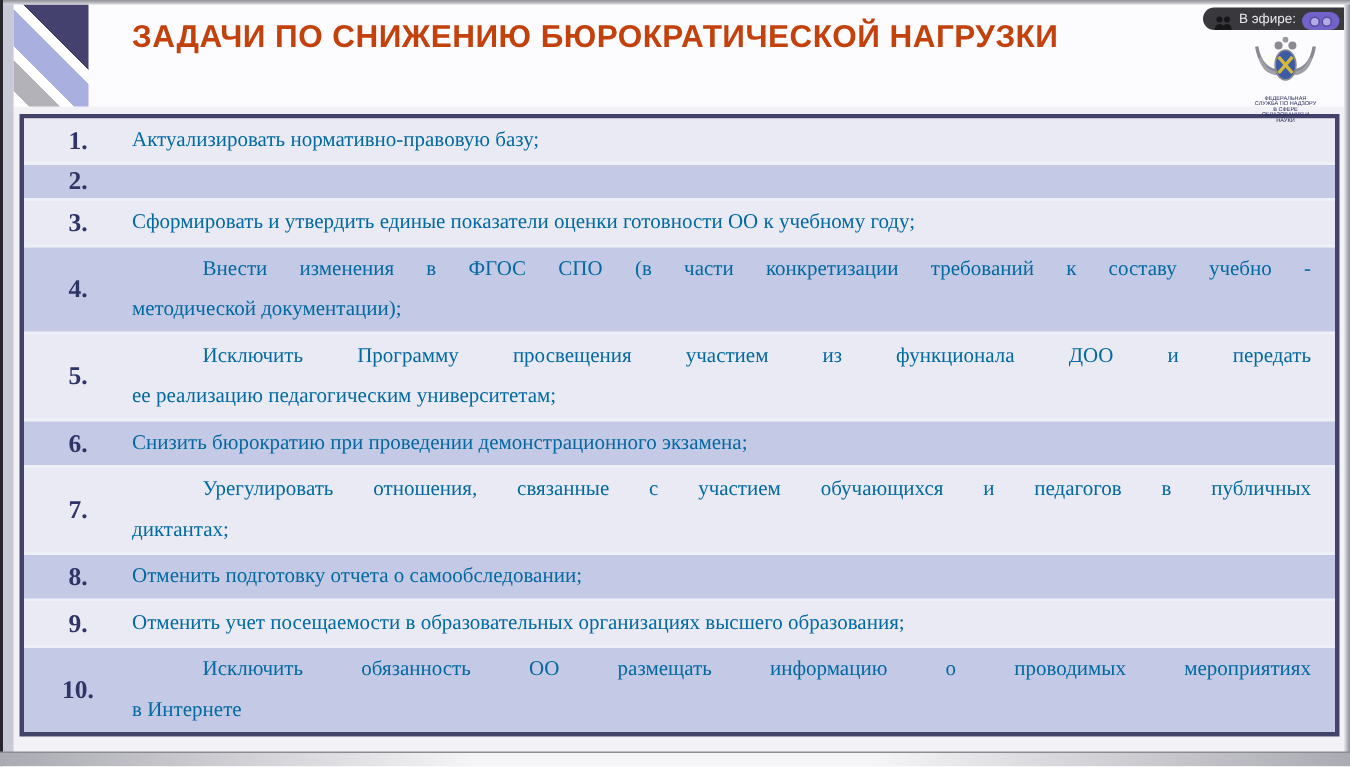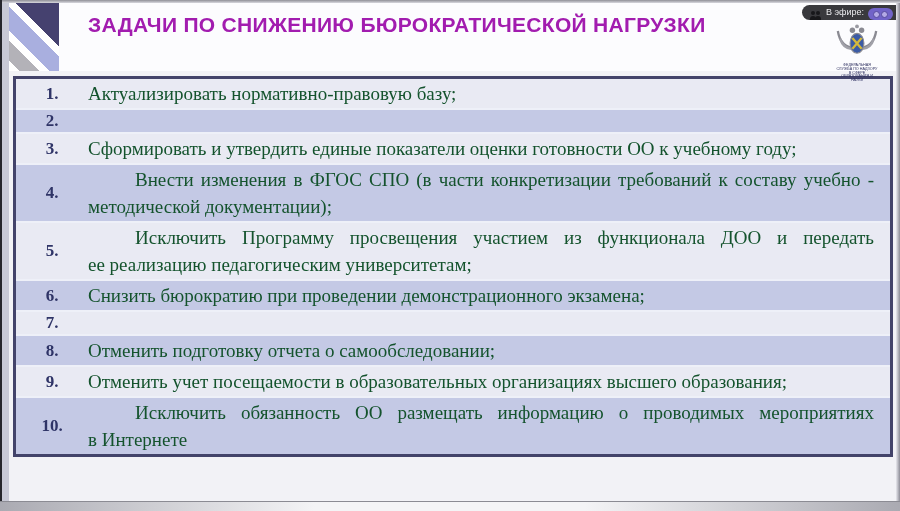--- a/index.html
+++ b/index.html
@@ -23,21 +23,21 @@
   .header { position:relative; height:68px; background:#fcfcfe; }
   .decoration { position:absolute; left:0; top:0; width:50px; height:68px;
     background:linear-gradient(45deg,
       #ffffff 0%, #ffffff 9%,
       #b3b2b8 9%, #b3b2b8 26%,
       #ffffff 26%, #ffffff 34%,
       #a9afdf 34%, #a9afdf 55%,
       #ffffff 55%, #ffffff 63%,
       #45416f 63%, #45416f 100%); }
   .title { position:absolute; left:79px; top:10px; font-size:21px; font-weight:bold;
-           letter-spacing:0.3px; color:#a21caf; white-space:nowrap; }
+           letter-spacing:0.3px; color:#c2410c; white-space:nowrap; }
 
   
   .live-badge { position:absolute; top:2px; right:0; height:15px; display:flex; align-items:flex-end;
                 gap:4px; background:#39393d; border-radius:8px 0 0 8px; padding:0 3px 0 8px; z-index:6; }
   .ppl { position:relative; width:12px; height:9px; }
   .ppl .h1,.ppl .h2 { position:absolute; top:0; width:4px; height:4px; border-radius:50%; background:#17171a; }
   .ppl .h1 { left:1px; } .ppl .h2 { left:6px; }
   .ppl .b1,.ppl .b2 { position:absolute; bottom:0; width:6px; height:4px; border-radius:3px 3px 0 0; background:#17171a; }
   .ppl .b1 { left:0; } .ppl .b2 { left:5px; }
   .live-text { color:#e9e9ec; font-size:9px; line-height:15px; }
@@ -51,21 +51,21 @@
 
   
   .table { margin:5px 3px 0 4px; border:3px solid #43436a; background:#ffffff; }
   .row { display:flex; align-items:center; border-bottom:2px solid #eef0f8; padding:1px 0; }
   .row:last-child { border-bottom:none; }
   .row.light { background:#e9eaf3; }
   .row.dark  { background:#c4c9e5; }
   .row-num  { flex:0 0 72px; text-align:center; font-family:"Liberation Serif",serif;
               font-weight:bold; font-size:17px; color:#2f3467; }
   .row-text { flex:1; padding-right:16px; font-family:"Liberation Serif",serif;
-              font-size:19px; color:#14532d; }
+              font-size:14px; color:#0369a1; }
   .line { line-height:27px; text-align:justify; }
   .line.justify-full { text-align-last:justify;margin-left:47px; }
 </style>
 </head>
 <body>
 
 <div class="frame">
   <div class="edge-top"></div>
   <div class="edge-left-dark"></div>
   <div class="edge-left-strip"></div>
@@ -142,20 +142,24 @@
           </div>
         </div>
         <div class="row dark">
           <div class="row-num">6.</div>
           <div class="row-text">
             <div class="line">Снизить бюрократию при проведении демонстрационного экзамена;</div>
           </div>
         </div>
         <div class="row light">
           <div class="row-num">7.</div>
+          <div class="row-text">
+            <div class="line justify-full">Урегулировать отношения, связанные с участием обучающихся и педагогов в публичных</div>
+            <div class="line">диктантах;</div>
+          </div>
         </div>
         <div class="row dark">
           <div class="row-num">8.</div>
           <div class="row-text">
             <div class="line">Отменить подготовку отчета о самообследовании;</div>
           </div>
         </div>
         <div class="row light">
           <div class="row-num">9.</div>
           <div class="row-text">

